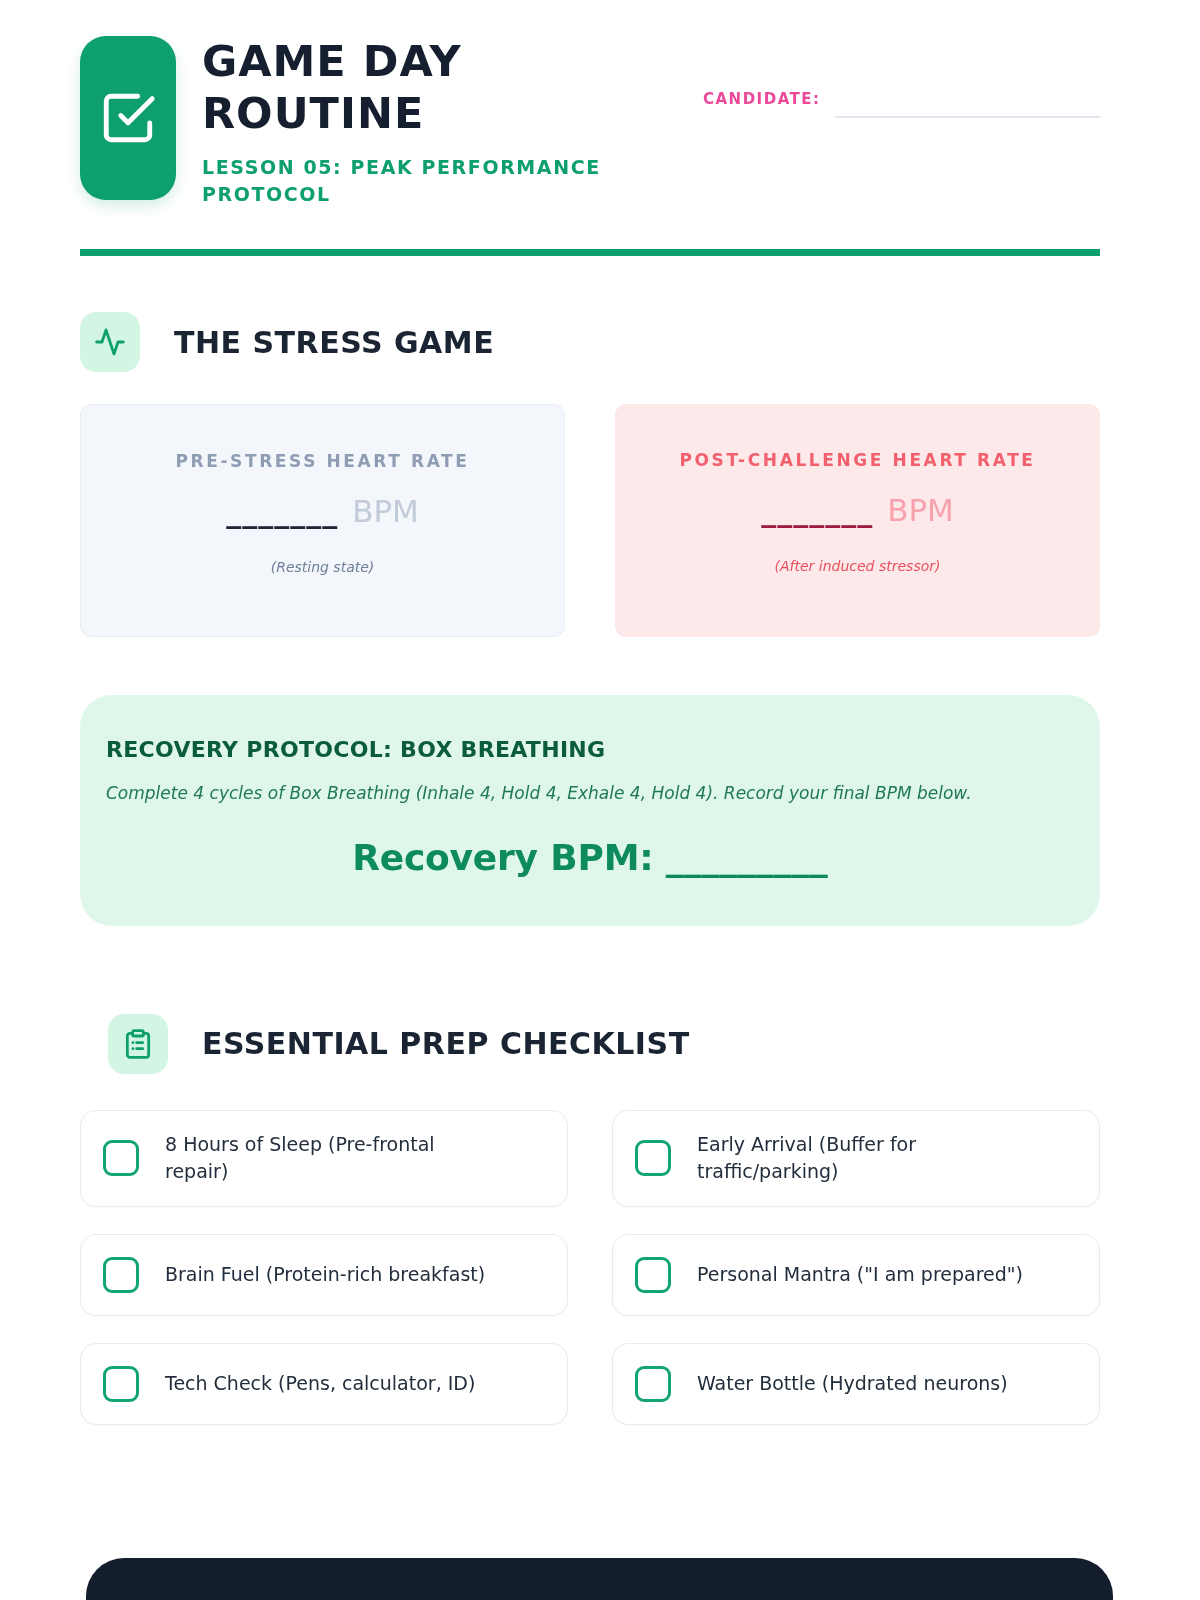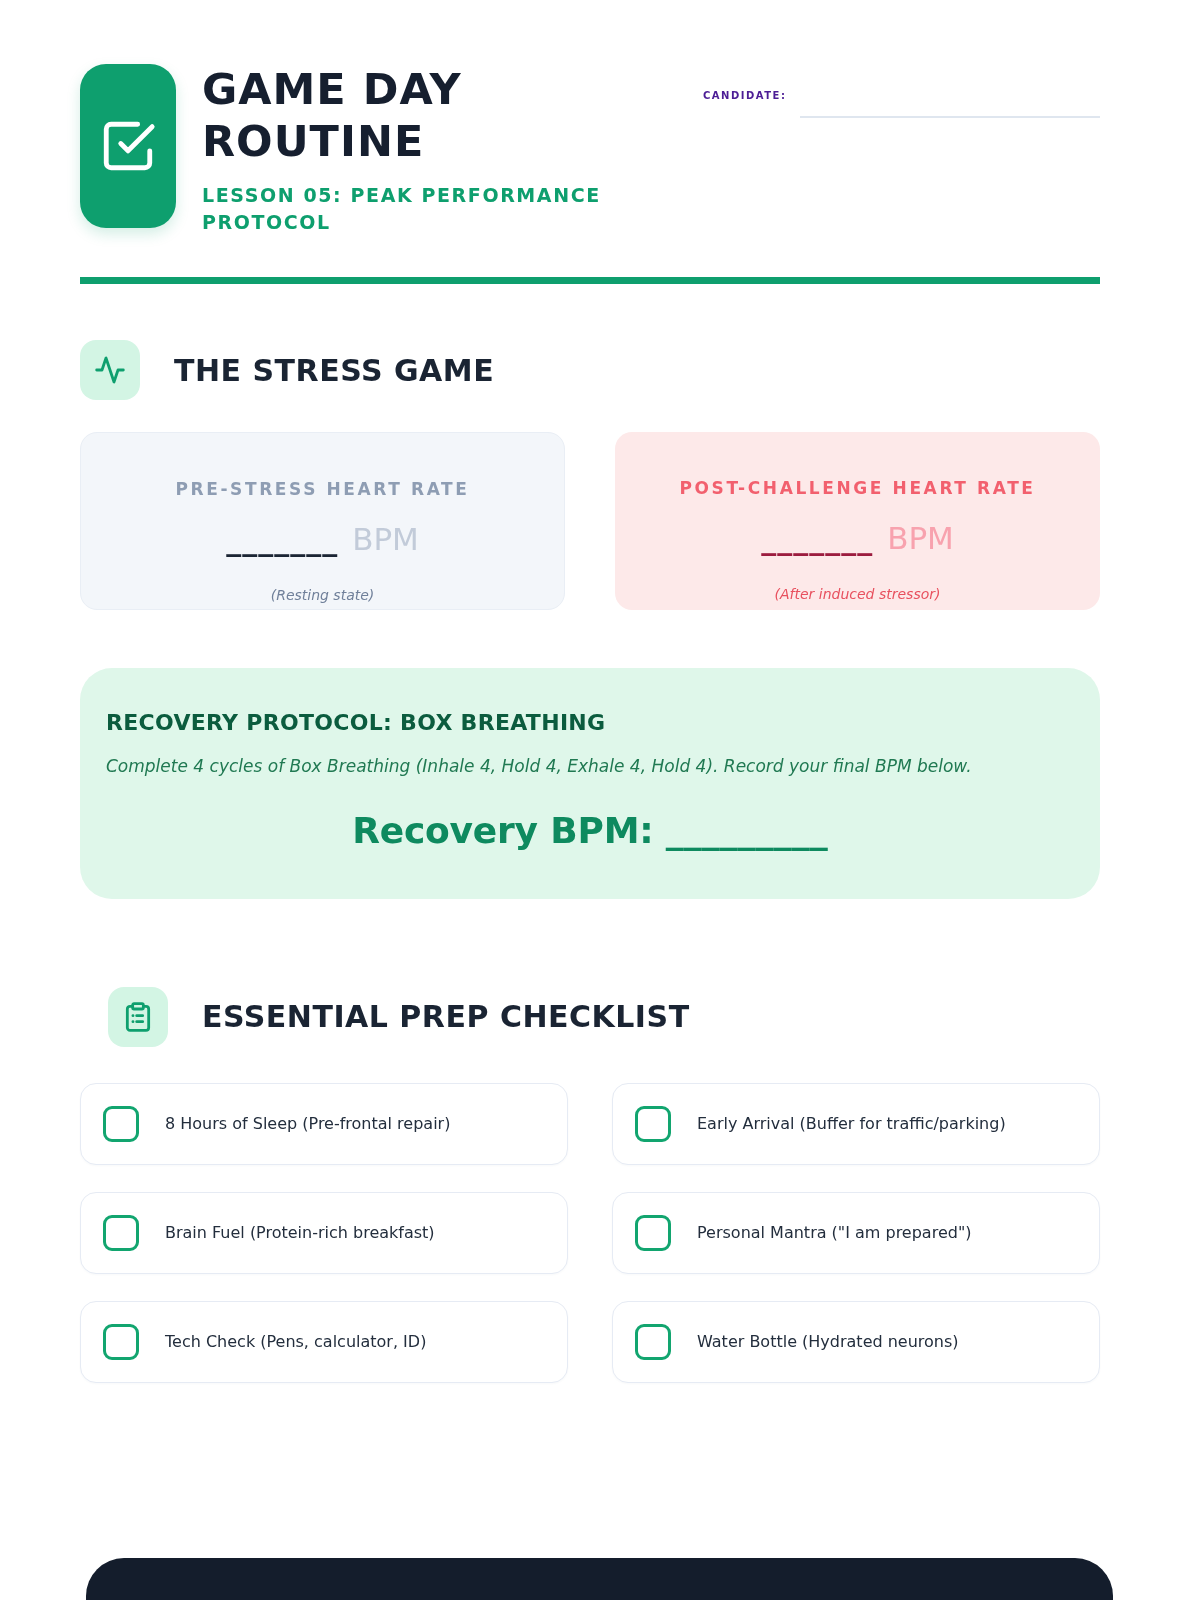--- a/index.html
+++ b/index.html
@@ -5,43 +5,43 @@
   html,body{margin:0;padding:0;}
   body{
     width:1200px;height:1600px;overflow:hidden;background:#ffffff;
     font-family:"DejaVu Sans","Liberation Sans",sans-serif;
     -webkit-font-smoothing:antialiased;
   }
   .page{position:relative;width:1200px;height:1600px;background:#ffffff;}
   .content{width:1020px;margin-left:80px;}
 
   
-  .header{display:flex;gap:26px;padding-top:64px;}
+  .header{display:flex;gap:26px;padding-top:36px;}
   .logo-box{
     flex:none;width:96px;height:164px;background:#0E9F6E;border-radius:26px;
     display:flex;align-items:center;justify-content:center;
     box-shadow:0 6px 14px rgba(14,159,110,.18);
   }
   .main-title{font-size:43px;font-weight:800;color:#161F2F;line-height:1.2;letter-spacing:1px;}
   .subtitle{margin-top:15px;font-size:19px;font-weight:700;color:#0E9F6E;letter-spacing:1.6px;line-height:1.4;max-width:420px;}
   .candidate{position:absolute;top:88px;left:703px;width:397px;display:flex;align-items:flex-start;gap:14px;}
-  .candidate-label{font-size:10px;font-weight:700;letter-spacing:1.5px;color:#4c1d95;padding-top:2px;white-space:nowrap;}
+  .candidate-label{font-size:15px;font-weight:700;letter-spacing:1.5px;color:#ec4899;padding-top:2px;white-space:nowrap;}
   .candidate-line{flex:1;height:28px;border-bottom:2px solid #DFE6EF;}
 
   .divider{margin-top:42px;height:7px;background:#0E9F6E;}
 
   
   .section-head{display:flex;align-items:center;gap:34px;margin-top:56px;}
   .section-head.second{margin-top:88px;margin-left:28px;}
   .section-icon{flex:none;width:60px;height:60px;border-radius:16px;background:#D3F5E4;display:flex;align-items:center;justify-content:center;}
   .section-title{margin:0;font-size:30px;font-weight:800;color:#1A2433;letter-spacing:.5px;}
 
   
   .hr-cards{display:grid;grid-template-columns:1fr 1fr;column-gap:50px;margin-top:32px;}
-  .hr-card{height:178px;box-sizing:border-box;border-radius:17px;text-align:center;padding-top:46px;}
+  .hr-card{height:233px;box-sizing:border-box;border-radius:11px;text-align:center;padding-top:46px;}
   .hr-card.pre{background:#F3F6FA;border:1px solid #E9EEF5;}
   .hr-card.post{background:#FDE9E9;}
   .hr-title{font-size:17px;font-weight:700;letter-spacing:2.6px;}
   .pre .hr-title{color:#8E9DB3;}
   .post .hr-title{color:#F2606E;}
   .hr-value{margin-top:22px;display:flex;justify-content:center;align-items:baseline;gap:14px;}
   .hr-blank{font-size:30px;font-weight:700;letter-spacing:1px;line-height:.6;}
   .pre .hr-blank{color:#1B2534;}
   .post .hr-blank{color:#9C1C3F;}
   .hr-unit{font-size:31px;font-weight:400;}
@@ -59,21 +59,21 @@
   .recovery-blank{letter-spacing:0;}
 
   
   .check-grid{display:grid;grid-template-columns:1fr 1fr;column-gap:44px;row-gap:27px;margin-top:36px;}
   .check-item{
     display:flex;align-items:center;gap:26px;box-sizing:border-box;background:#ffffff;
     border:1.5px solid #E6EBF4;border-radius:16px;min-height:82px;padding:20px 18px 20px 22px;
     box-shadow:0 1px 2px rgba(40,60,90,.03);
   }
   .checkbox{flex:none;width:36px;height:36px;box-sizing:border-box;border:3px solid #12A56F;border-radius:9px;background:#ffffff;}
-  .check-label{font-size:16px;font-weight:500;color:#232E3D;line-height:1.45;}
+  .check-label{font-size:19px;font-weight:500;color:#232E3D;line-height:1.45;}
   .check-label.narrow{max-width:320px;}
 
   
   .footer-dark{position:absolute;left:86px;right:87px;top:1558px;height:120px;background:#141D2C;border-radius:38px 38px 0 0;}
 
   svg{display:block;}
 </style>
 </head>
 <body>
 

